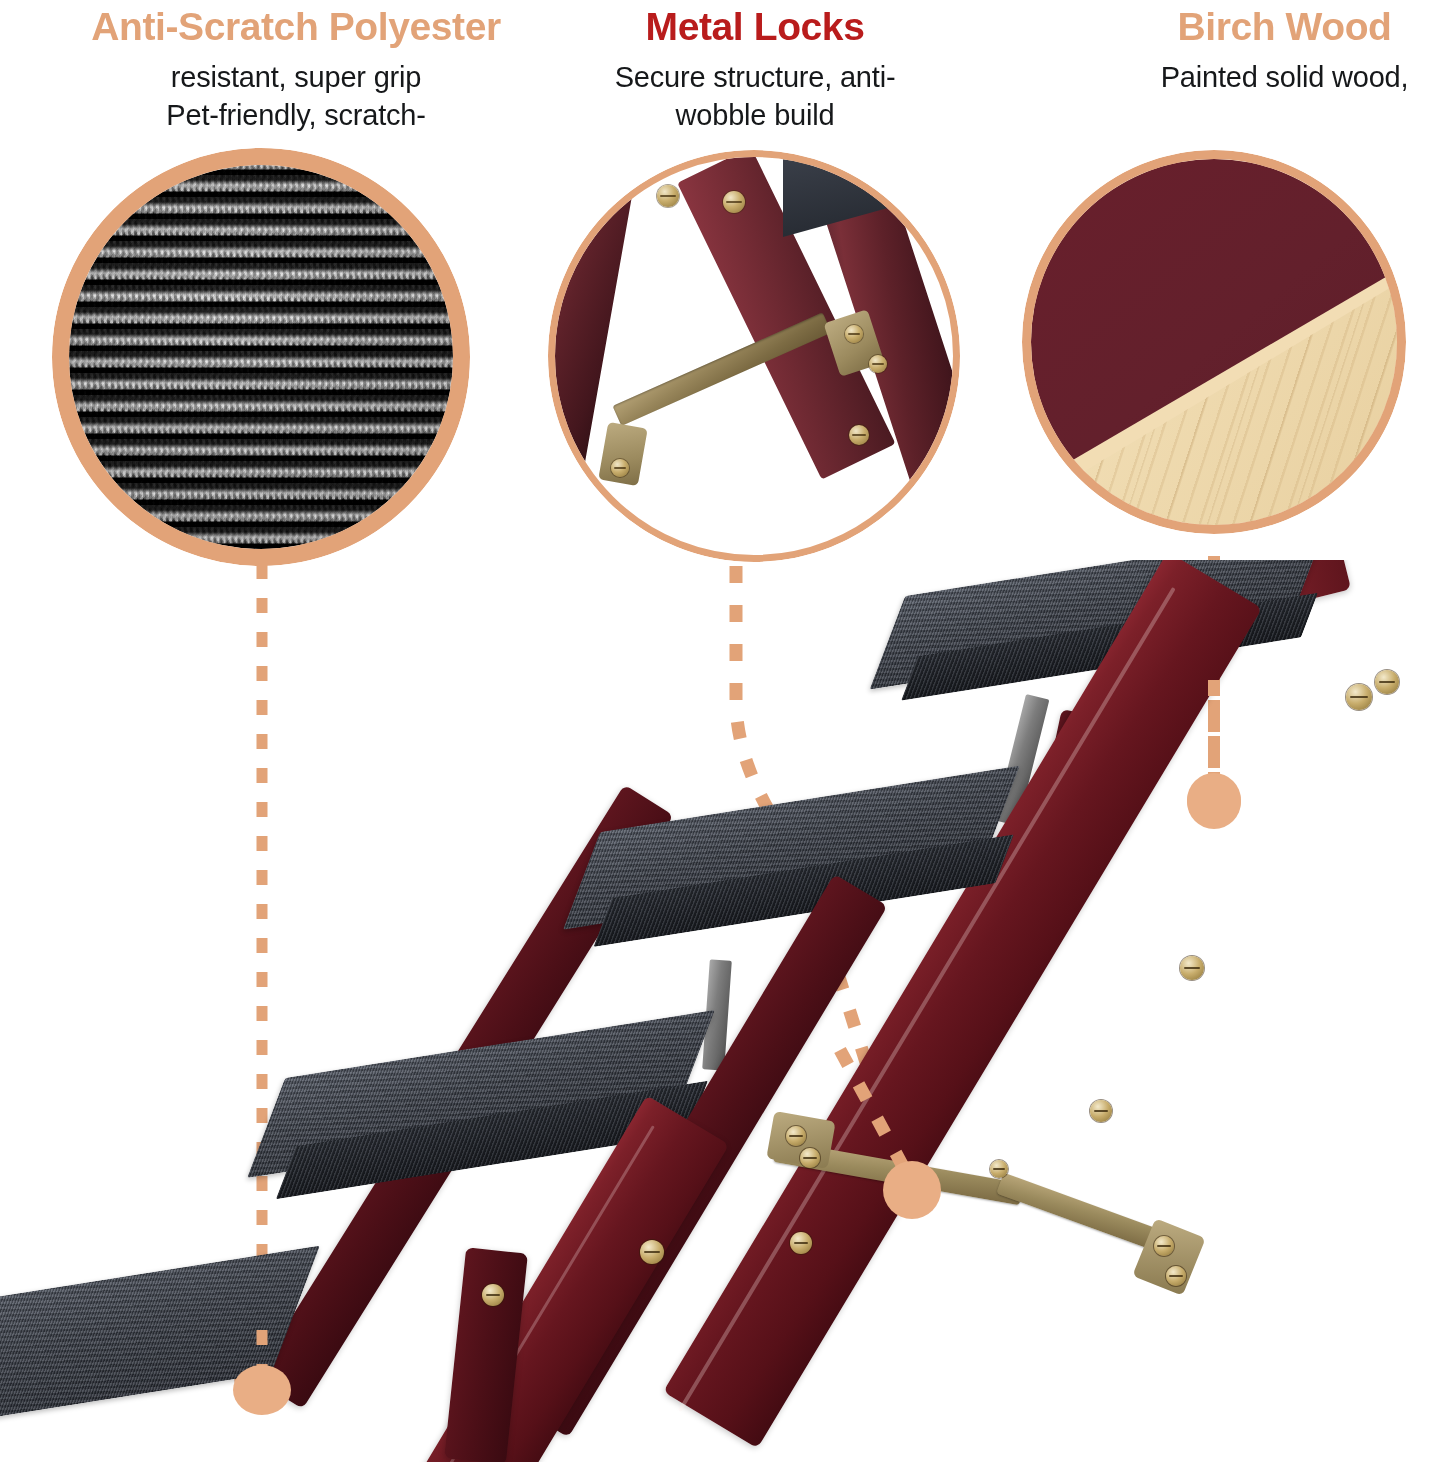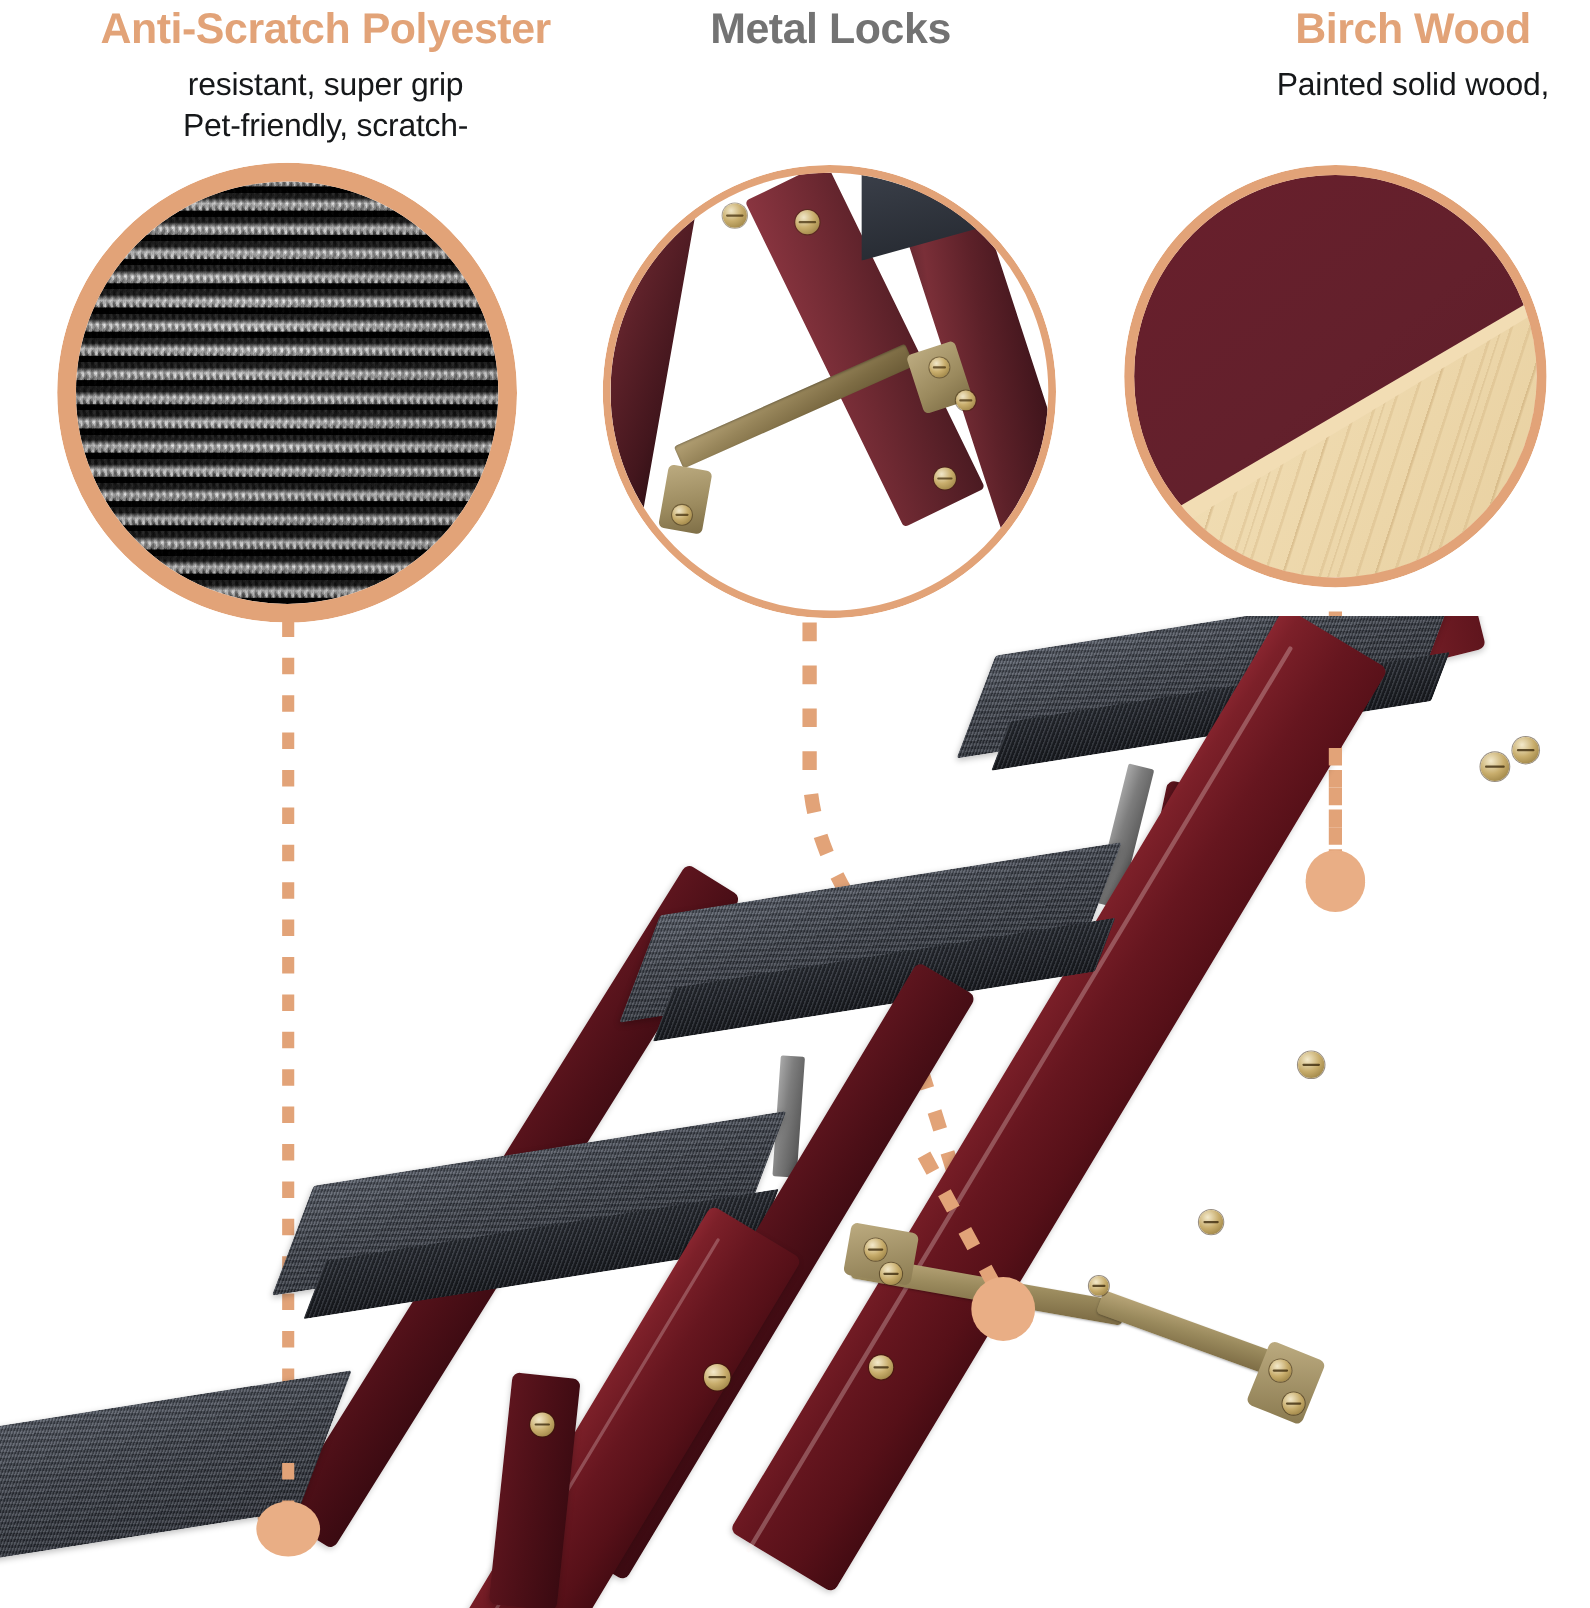--- a/index.html
+++ b/index.html
@@ -157,21 +157,25 @@
 
   <div class="feature-col" style="left:16px;width:560px;">
     <div class="feature-title" style="color:#e2a378;">Anti-Scratch Polyester</div>
     <div class="feature-desc">
       <div>resistant, super grip</div>
       <div>Pet-friendly, scratch-</div>
     </div>
   </div>
 
   <div class="feature-col" style="left:535px;width:440px;">
-    <div class="feature-title" style="color:#737373;">Metal Locks</div>
+    <div class="feature-title" style="color:#b91c1c;">Metal Locks</div>
+    <div class="feature-desc">
+      <div>Secure structure, anti-</div>
+      <div>wobble build</div>
+    </div>
   </div>
 
   <div class="feature-col" style="left:1067px;width:435px;">
     <div class="feature-title" style="color:#e2a378;">Birch Wood</div>
     <div class="feature-desc">
       <div>Painted solid wood,</div>
     </div>
   </div>
 
   <div class="callout" style="left:52px;top:148px;width:418px;height:418px;">

